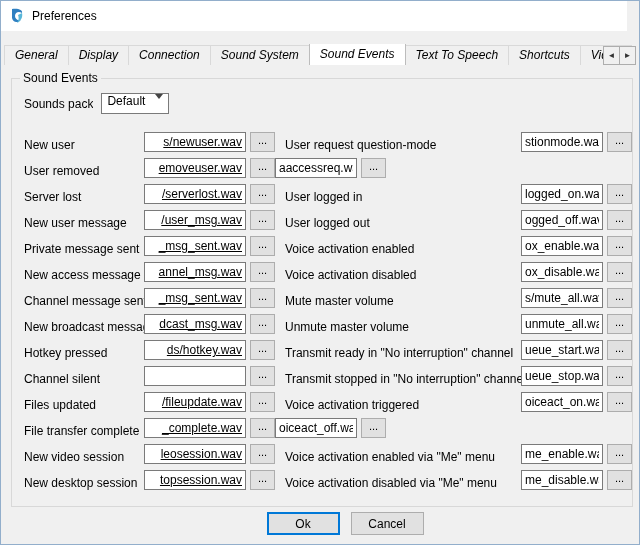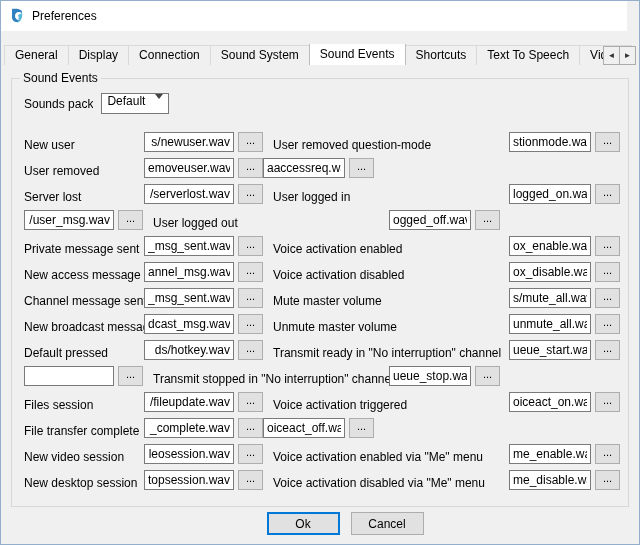--- a/index.html
+++ b/index.html
@@ -1,38 +1,38 @@
 <!DOCTYPE html>
 <html><head>
 <meta charset="utf-8">
 <style>
   html,body{margin:0;padding:0;}
   body{width:640px;height:545px;background:#fff;font-family:"Liberation Sans",sans-serif;font-size:12px;color:#000;}
   .window{position:relative;width:640px;height:545px;background:#f0f0f0;border:1px solid #92aecb;box-sizing:border-box;overflow:hidden;}
   .titlebar{position:absolute;top:0;left:0;right:12px;height:30px;background:#fff;display:flex;align-items:center;padding-left:8px;gap:7px;}
   .title{font-size:12px;}
   .tabbar{position:absolute;top:43px;left:3px;right:3px;height:21px;display:flex;align-items:flex-end;overflow:hidden;}
-  .tab{flex:none;height:19px;line-height:18px;padding:0 10px;background:#f0f0f0;border:1px solid #d9d9d9;border-bottom:none;white-space:nowrap;cursor:default;}
+  .tab{flex:none;height:19px;line-height:18px;padding:0 10px;background:#f0f0f0;border:1px solid #d9d9d9;border-bottom:none;white-space:nowrap;cursor:default;font-style:italic;}
   .tab + .tab{margin-left:-1px;}
   .tab.active{height:21px;line-height:20px;background:#fff;border-color:#bcbcbc;position:relative;z-index:2;}
   .tab-scroll{position:absolute;right:0;top:2px;z-index:3;display:flex;background:#f0f0f0;}
   .tab-scroll button{width:17px;height:19px;border:1px solid #adadad;background:#f0f0f0;font-size:8px;line-height:1;padding:0;color:#333;font-family:"Liberation Sans",sans-serif;}
   .tab-scroll button + button{margin-left:-1px;}
   fieldset.group{position:absolute;top:70px;left:10px;width:618px;height:436px;border:1px solid #d8d8d8;box-sizing:border-box;padding:0;margin:0;background:#f0f0f0;}
   fieldset.group legend{margin-left:8px;padding:0 3px;font-size:12px;}
   .packrow{display:flex;align-items:center;margin:8px 0 12px 12px;gap:8px;}
   .combo{width:68px;height:21px;background:#fff;border:1px solid #7a7a7a;display:flex;align-items:flex-start;justify-content:space-between;padding:0 5px;box-sizing:border-box;cursor:default;}
   .combo-arrow{width:0;height:0;border-left:4px solid transparent;border-right:4px solid transparent;border-top:5px solid #444;}
   .rows{margin-left:12px;}
   .row{display:flex;align-items:flex-end;height:26px;}
   .lbl{flex:none;white-space:nowrap;overflow:hidden;}
   .lbl-l{width:120px;}
   .lbl-r{width:236px;margin-left:10px;}
   .txt{flex:none;height:20px;border:1px solid #7a7a7a;background:#fff;font-family:"Liberation Sans",sans-serif;font-size:12px;text-align:right;padding:0 3px;box-sizing:border-box;}
-  .txt-l{width:90px;}
+  .txt-l{width:102px;text-decoration:underline;}
   .txt-r{width:82px;}
   .browse{flex:none;width:25px;height:20px;margin-left:4px;border:1px solid #adadad;background:#e1e1e1;font-size:11px;line-height:1;padding:0 0 4px 0;font-family:"Liberation Sans",sans-serif;}
   .footer{position:absolute;left:0;right:0;top:511px;display:flex;justify-content:center;gap:11px;padding-left:50px;}
   .btn{width:73px;height:23px;background:#e1e1e1;border:1px solid #adadad;font-family:"Liberation Sans",sans-serif;font-size:12px;box-sizing:border-box;}
   .btn.ok{border:2px solid #0078d7;}
 </style>
 </head>
 <body>
 
 <div class="window">
@@ -46,22 +46,22 @@
     </span>
     <span class="title">Preferences</span>
   </div>
 
   <div class="tabbar">
     <div class="tab">General</div>
     <div class="tab">Display</div>
     <div class="tab">Connection</div>
     <div class="tab">Sound System</div>
     <div class="tab active">Sound Events</div>
+    <div class="tab">Text To Speech</div>
     <div class="tab">Shortcuts</div>
-    <div class="tab">Text To Speech</div>
     <div class="tab">Video</div>
     <div class="tab-scroll">
       <button>◄</button>
       <button>►</button>
     </div>
   </div>
 
   <fieldset class="group">
     <legend>Sound Events</legend>
 
@@ -72,21 +72,21 @@
         <span class="combo-arrow"></span>
       </div>
     </div>
 
     <div class="rows">
 
       <div class="row">
         <span class="lbl lbl-l">New user</span>
         <input class="txt txt-l" readonly="" value="s/newuser.wav" style="">
         <button class="browse">...</button>
-        <span class="lbl lbl-r">User removed question-mode</span>
+        <span class="lbl lbl-r">User request question-mode</span>
         <input class="txt txt-r" readonly="" value="stionmode.wav" style="">
         <button class="browse">...</button>
       </div>
 
       <div class="row">
         <span class="lbl lbl-l">User removed</span>
         <input class="txt txt-l" readonly="" value="emoveuser.wav" style="">
         <button class="browse">...</button>
         <input class="txt txt-r" readonly="" value="aaccessreq.wav" style="">
         <button class="browse">...</button>
@@ -95,20 +95,21 @@
       <div class="row">
         <span class="lbl lbl-l">Server lost</span>
         <input class="txt txt-l" readonly="" value="/serverlost.wav" style="">
         <button class="browse">...</button>
         <span class="lbl lbl-r">User logged in</span>
         <input class="txt txt-r" readonly="" value="logged_on.wav" style="">
         <button class="browse">...</button>
       </div>
 
       <div class="row">
+        <span class="lbl lbl-l">New user message</span>
         <input class="txt txt-l" readonly="" value="/user_msg.wav" style="">
         <button class="browse">...</button>
         <span class="lbl lbl-r">User logged out</span>
         <input class="txt txt-r" readonly="" value="ogged_off.wav" style="">
         <button class="browse">...</button>
       </div>
 
       <div class="row">
         <span class="lbl lbl-l">Private message sent</span>
         <input class="txt txt-l" readonly="" value="_msg_sent.wav" style="">
@@ -139,38 +140,39 @@
       <div class="row">
         <span class="lbl lbl-l">New broadcast message</span>
         <input class="txt txt-l" readonly="" value="dcast_msg.wav" style="">
         <button class="browse">...</button>
         <span class="lbl lbl-r">Unmute master volume</span>
         <input class="txt txt-r" readonly="" value="unmute_all.wav" style="">
         <button class="browse">...</button>
       </div>
 
       <div class="row">
-        <span class="lbl lbl-l">Default pressed</span>
+        <span class="lbl lbl-l">Hotkey pressed</span>
         <input class="txt txt-l" readonly="" value="ds/hotkey.wav" style="">
         <button class="browse">...</button>
         <span class="lbl lbl-r">Transmit ready in "No interruption" channel</span>
         <input class="txt txt-r" readonly="" value="ueue_start.wav" style="">
         <button class="browse">...</button>
       </div>
 
       <div class="row">
+        <span class="lbl lbl-l">Channel silent</span>
         <input class="txt txt-l" readonly="" value="" style="">
         <button class="browse">...</button>
         <span class="lbl lbl-r">Transmit stopped in "No interruption" channel</span>
         <input class="txt txt-r" readonly="" value="ueue_stop.wav" style="">
         <button class="browse">...</button>
       </div>
 
       <div class="row">
-        <span class="lbl lbl-l">Files session</span>
+        <span class="lbl lbl-l">Files updated</span>
         <input class="txt txt-l" readonly="" value="/fileupdate.wav" style="">
         <button class="browse">...</button>
         <span class="lbl lbl-r">Voice activation triggered</span>
         <input class="txt txt-r" readonly="" value="oiceact_on.wav" style="">
         <button class="browse">...</button>
       </div>
 
       <div class="row">
         <span class="lbl lbl-l">File transfer complete</span>
         <input class="txt txt-l" readonly="" value="_complete.wav" style="">

